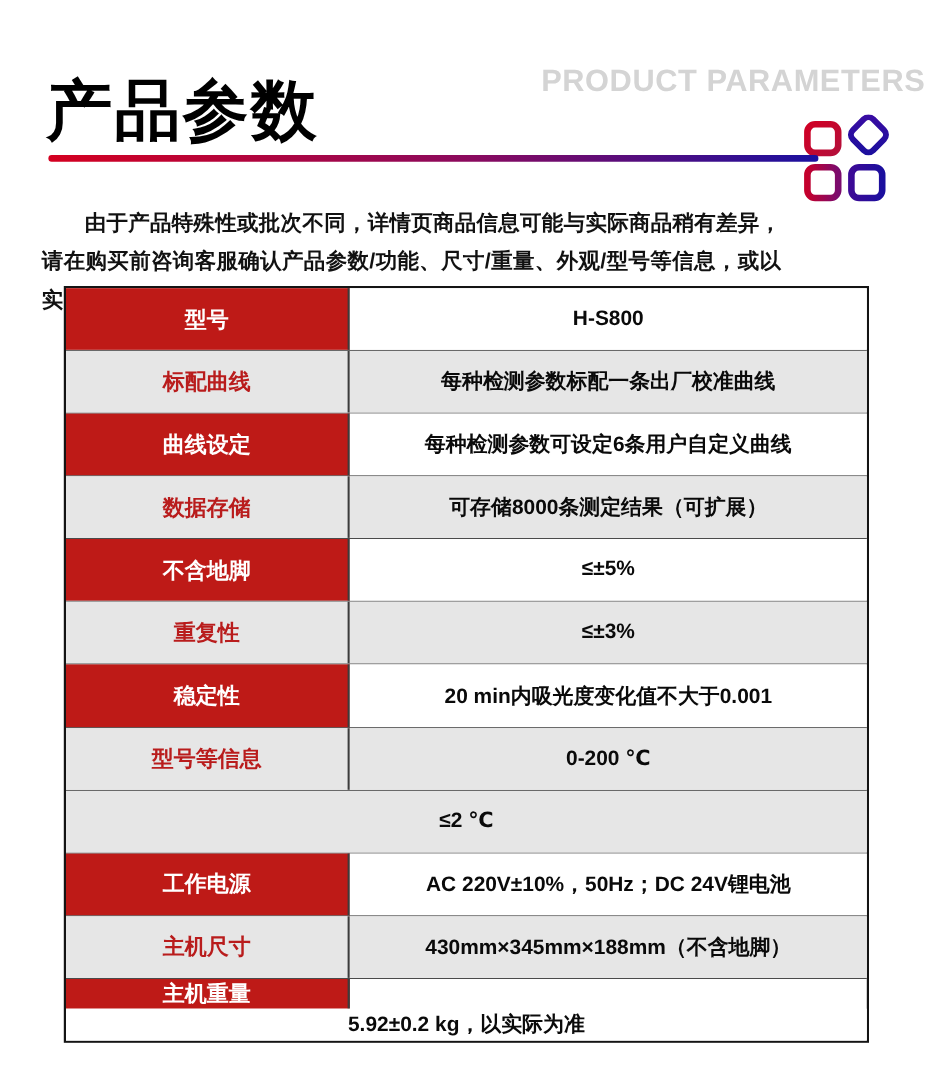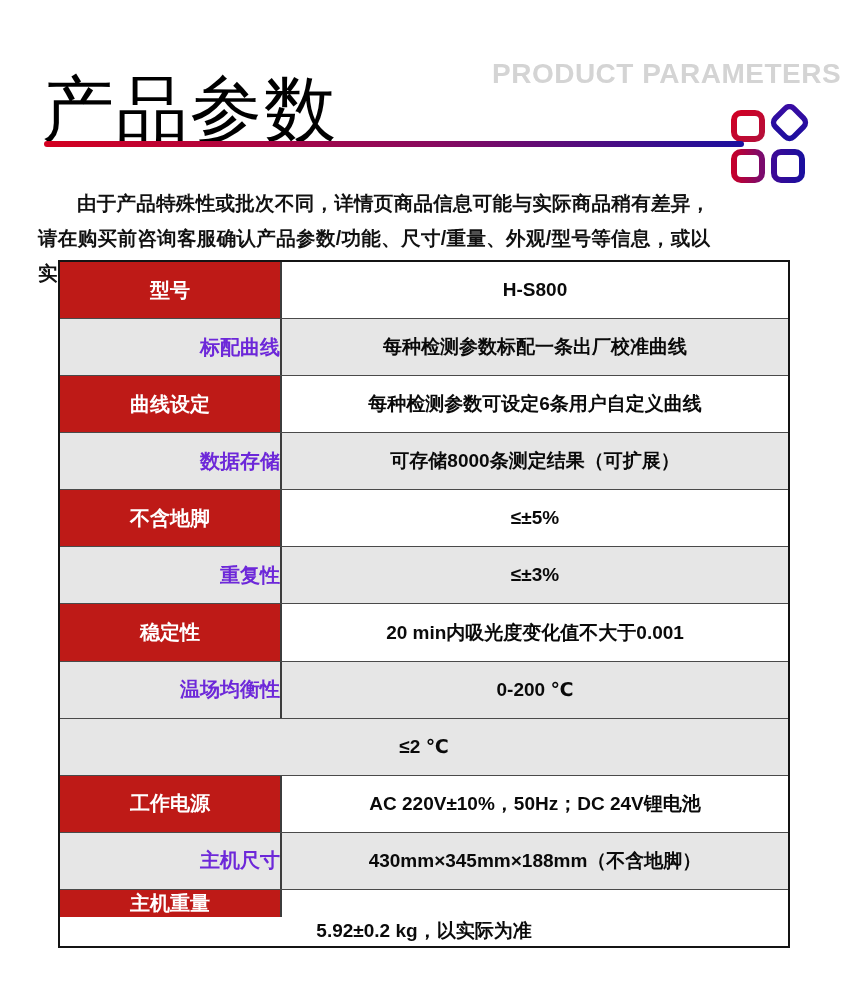--- a/index.html
+++ b/index.html
@@ -10,23 +10,23 @@
     height: 984px;
     background: #ffffff;
     overflow: hidden;
   }
 
   
   .title {
     position: absolute;
     left: 42px;
     top: 2px;
-    font-size: 72px;
+    font-size: 60px;
     line-height: 118px;
-    font-weight: 400;
+    font-weight: 700;
     color: #000000;
     letter-spacing: 2px;
     white-space: nowrap;
   }
   .subtitle {
     position: absolute;
     left: 492px;
     top: 58px;
     width: 330px;
     font-size: 28px;
@@ -86,35 +86,35 @@
     border-bottom: 1px solid #4a4a4a;
   }
   .spec-row:last-child { border-bottom: none; flex-direction: column; }
   .cell {
     display: flex;
     align-items: center;
     justify-content: center;
     box-sizing: border-box;
   }
   .cell-label {
-    width: 222px;
+    width: 258px;
     border-right: 2px solid #3c3c3c;
     font-size: 20px;
     font-weight: 700;
   }
   .cell-value {
     flex: 1;
     font-size: 19px;
     font-weight: 700;
     color: #0a0a0a;
     padding: 0 8px;
   }
   .row-odd .cell-label { background: var(--accent-red-cell, #be1a17); color: #ffffff; }
   .row-odd .cell-value { background: #ffffff; }
-  .row-even .cell-label { background: var(--row-gray, #e6e6e6); color: #6d28d9; justify-content: flex-end; }
+  .row-even .cell-label { background: var(--row-gray, #e6e6e6); color: #b91c1c; }
   .row-even .cell-value { background: var(--row-gray, #e6e6e6); }
 </style>
 </head>
 <body>
 
 <div class="page">
 
   <h1 class="title">产品参数</h1>
   <div class="subtitle">PRODUCT PARAMETERS</div>
 
@@ -200,21 +200,21 @@
         <div class="spec-row row-odd">
     <div class="cell cell-label">
       <span>稳定性</span>
     </div>
     <div class="cell cell-value">
       <span>20 min内吸光度变化值不大于0.001</span>
     </div>
   </div>
         <div class="spec-row row-even">
     <div class="cell cell-label">
-      <span>温场均衡性</span>
+      <span>型号等信息</span>
     </div>
     <div class="cell cell-value">
       <span>0-200 ℃</span>
     </div>
   </div>
         <div class="spec-row row-even">
     <div class="cell cell-value">
       <span>≤2 ℃</span>
     </div>
   </div>

